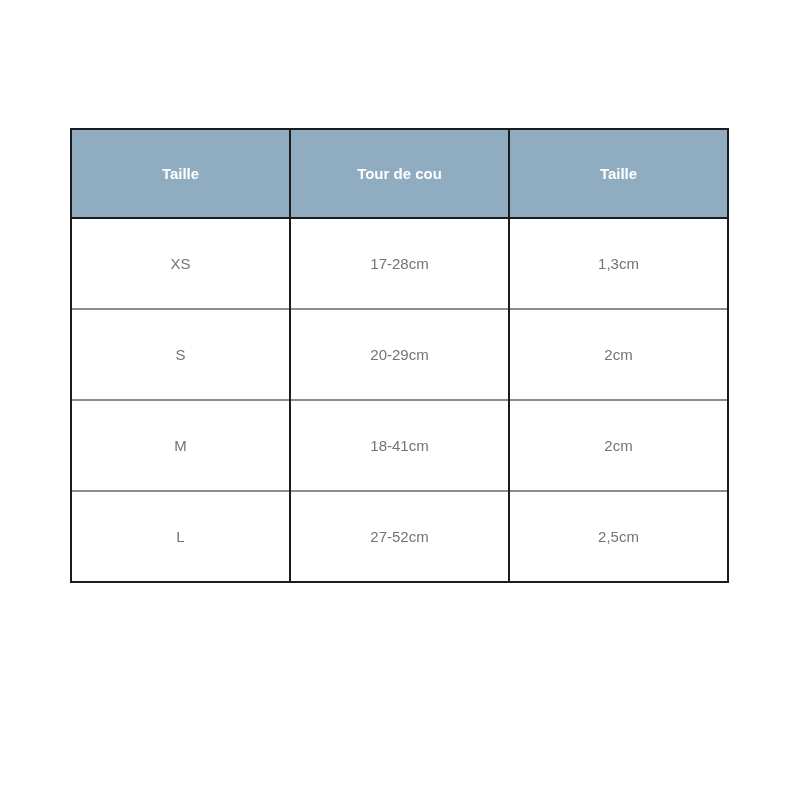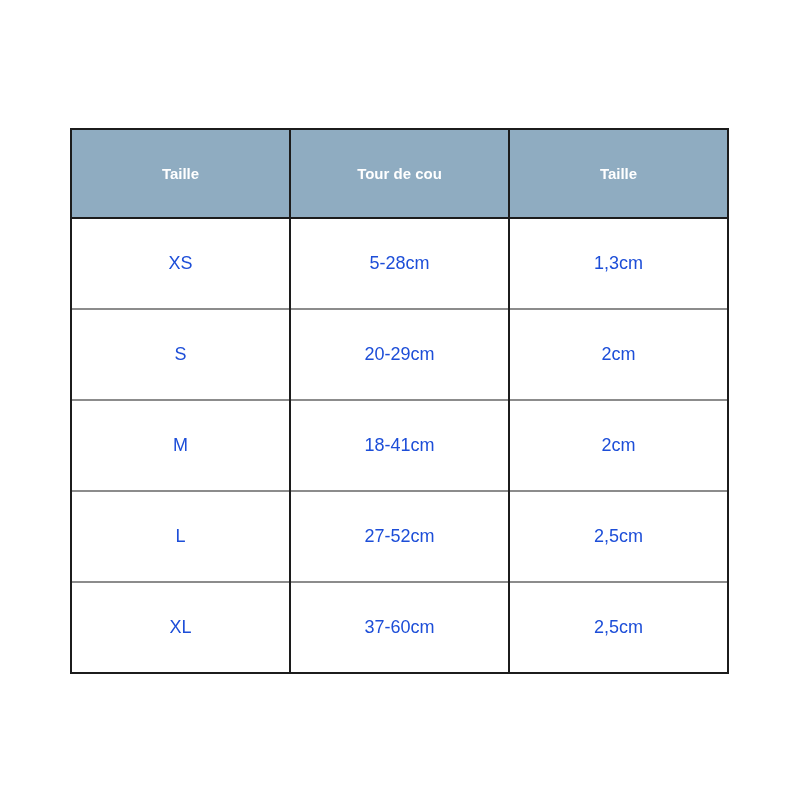--- a/index.html
+++ b/index.html
@@ -35,22 +35,22 @@
     font-size: 15px;
     font-weight: bold;
     text-align: center;
     vertical-align: middle;
     border-left: 2px solid var(--border-dark, #1c1c1c);
     border-right: 2px solid var(--border-dark, #1c1c1c);
     border-bottom: 2px solid var(--border-dark, #1c1c1c);
   }
   table.size-table td {
     height: 87px;
-    color: #1d4ed8;
-    font-size: 18px;
+    color: #737373;
+    font-size: 15px;
     font-weight: normal;
     text-align: center;
     vertical-align: middle;
     background: #ffffff;
     border-left: 2px solid var(--border-dark, #1c1c1c);
     border-right: 2px solid var(--border-dark, #1c1c1c);
     border-top: 2px solid var(--border-gray, #8c8c8c);
   }
   table.size-table tbody tr:first-child td {
     border-top: none;
@@ -65,39 +65,34 @@
       <thead>
         <tr>
           <th>Taille</th>
           <th>Tour de cou</th>
           <th>Taille</th>
         </tr>
       </thead>
       <tbody>
         <tr>
           <td>XS</td>
-          <td>5-28cm</td>
+          <td>17-28cm</td>
           <td>1,3cm</td>
         </tr>
         <tr>
           <td>S</td>
           <td>20-29cm</td>
           <td>2cm</td>
         </tr>
         <tr>
           <td>M</td>
           <td>18-41cm</td>
           <td>2cm</td>
         </tr>
         <tr>
           <td>L</td>
           <td>27-52cm</td>
           <td>2,5cm</td>
         </tr>
-        <tr>
-          <td>XL</td>
-          <td>37-60cm</td>
-          <td>2,5cm</td>
-        </tr>
       </tbody>
     </table>
   </div>
 </div>
 
 </body></html>

